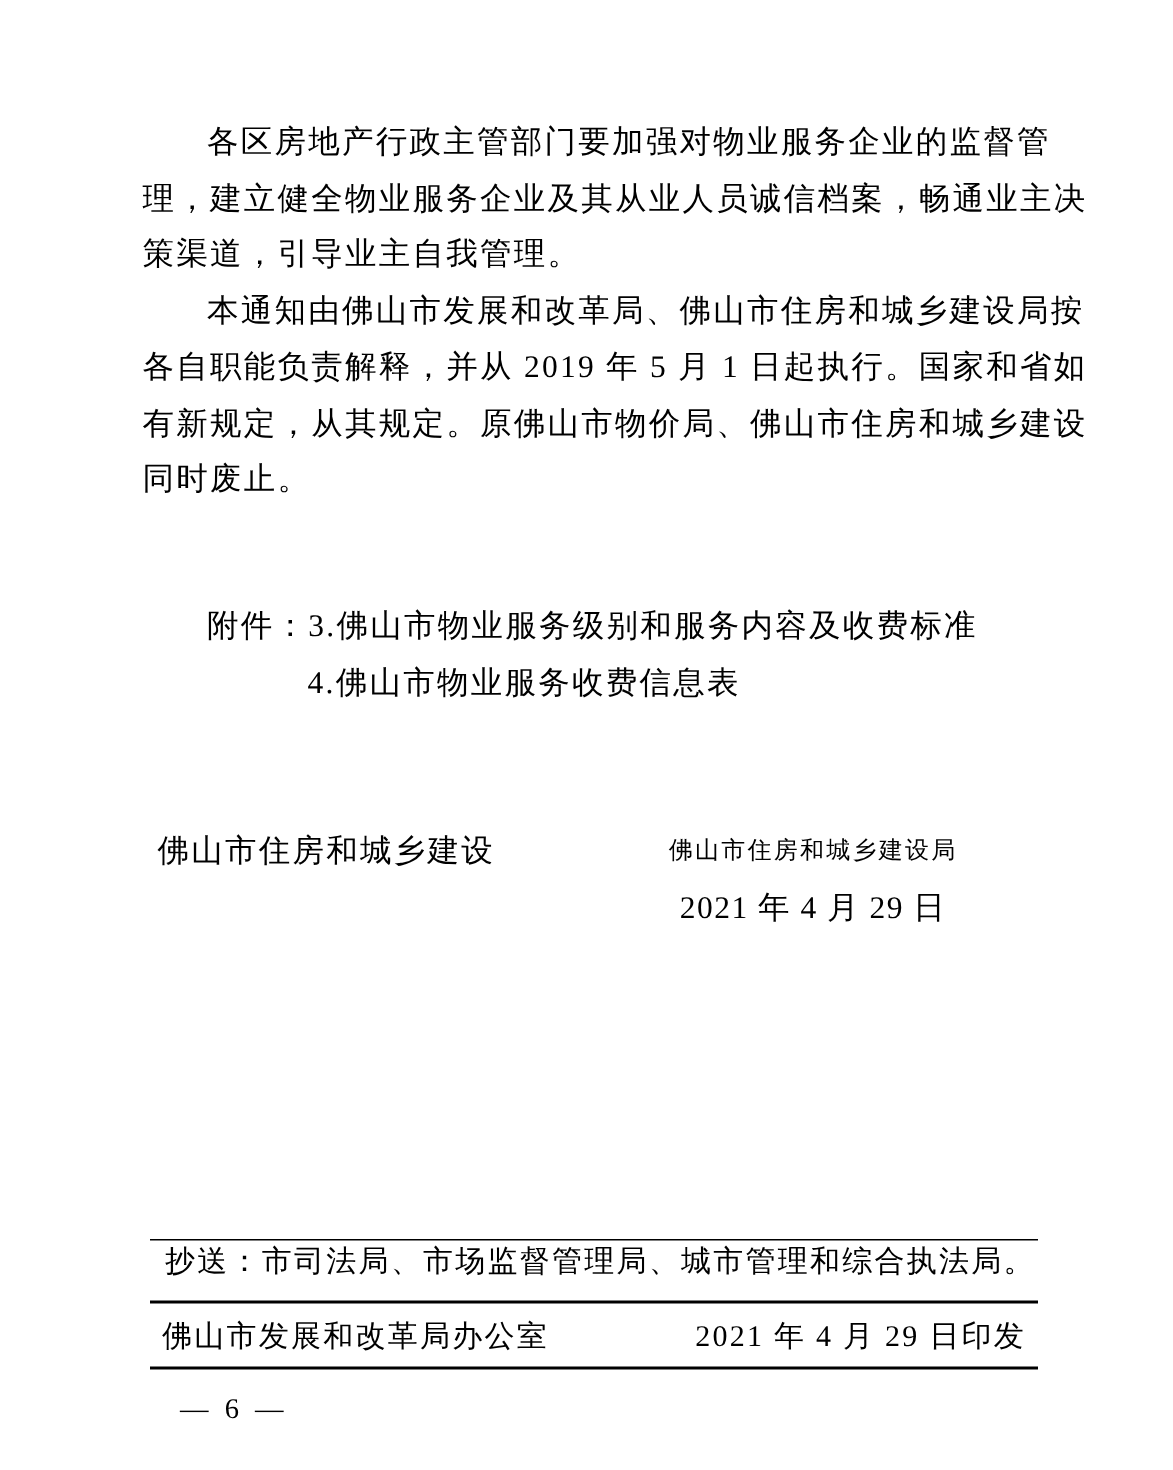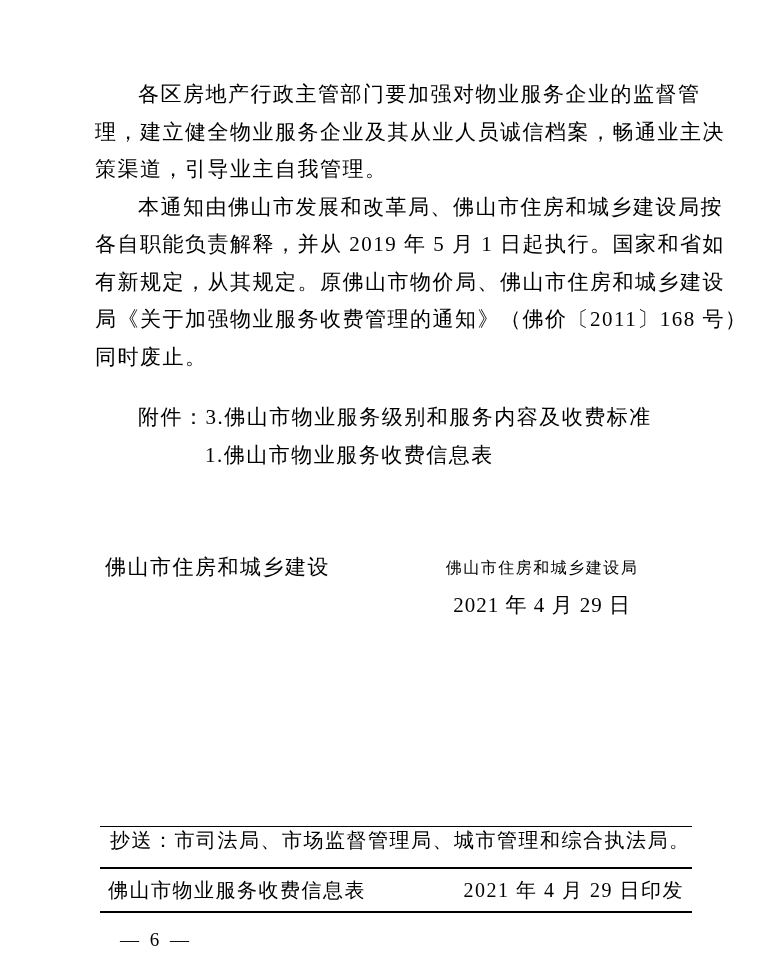--- a/index.html
+++ b/index.html
@@ -121,48 +121,47 @@
 
 <div class="page">
 
   <div class="body-text">
     <div class="line indent">各区房地产行政主管部门要加强对物业服务企业的监督管</div>
     <div class="line">理，建立健全物业服务企业及其从业人员诚信档案，畅通业主决</div>
     <div class="line">策渠道，引导业主自我管理。</div>
     <div class="line indent">本通知由佛山市发展和改革局、佛山市住房和城乡建设局按</div>
     <div class="line">各自职能负责解释，并从 2019 年 5 月 1 日起执行。国家和省如</div>
     <div class="line">有新规定，从其规定。原佛山市物价局、佛山市住房和城乡建设</div>
-    <div class="line">局《关于加强物业服务收费管理的通知》（佛价〔2011〕168 号）</div>
     <div class="line">同时废止。</div>
   </div>
 
   <div class="attach-block">
     <div class="line indent">
       <span>附件：</span><span>3.佛山市物业服务级别和服务内容及收费标准</span>
     </div>
     <div class="line attach-item2">
-      <span>1.佛山市物业服务收费信息表</span>
+      <span>4.佛山市物业服务收费信息表</span>
     </div>
   </div>
 
   <div class="sig-block">
     <div class="sig-left">佛山市住房和城乡建设</div>
     <div class="sig-right">佛山市住房和城乡建设局</div>
     <div class="sig-date">2021 年 4 月 29 日</div>
   </div>
 
   <div class="doc-footer">
     <div class="rule-top"></div>
     <div class="cc-row">
       <span>抄送：</span>
         <span>市司法局、市场监督管理局、城市管理和综合执法局。</span>
     </div>
     <div class="rule-mid"></div>
     <div class="issuer-row">
-      <span>佛山市物业服务收费信息表</span>
+      <span>佛山市发展和改革局办公室</span>
       <span>2021 年 4 月 29 日印发</span>
     </div>
     <div class="rule-bottom"></div>
   </div>
 
   <div class="page-number">— 6 —</div>
 
 </div>
 
 </body></html>

